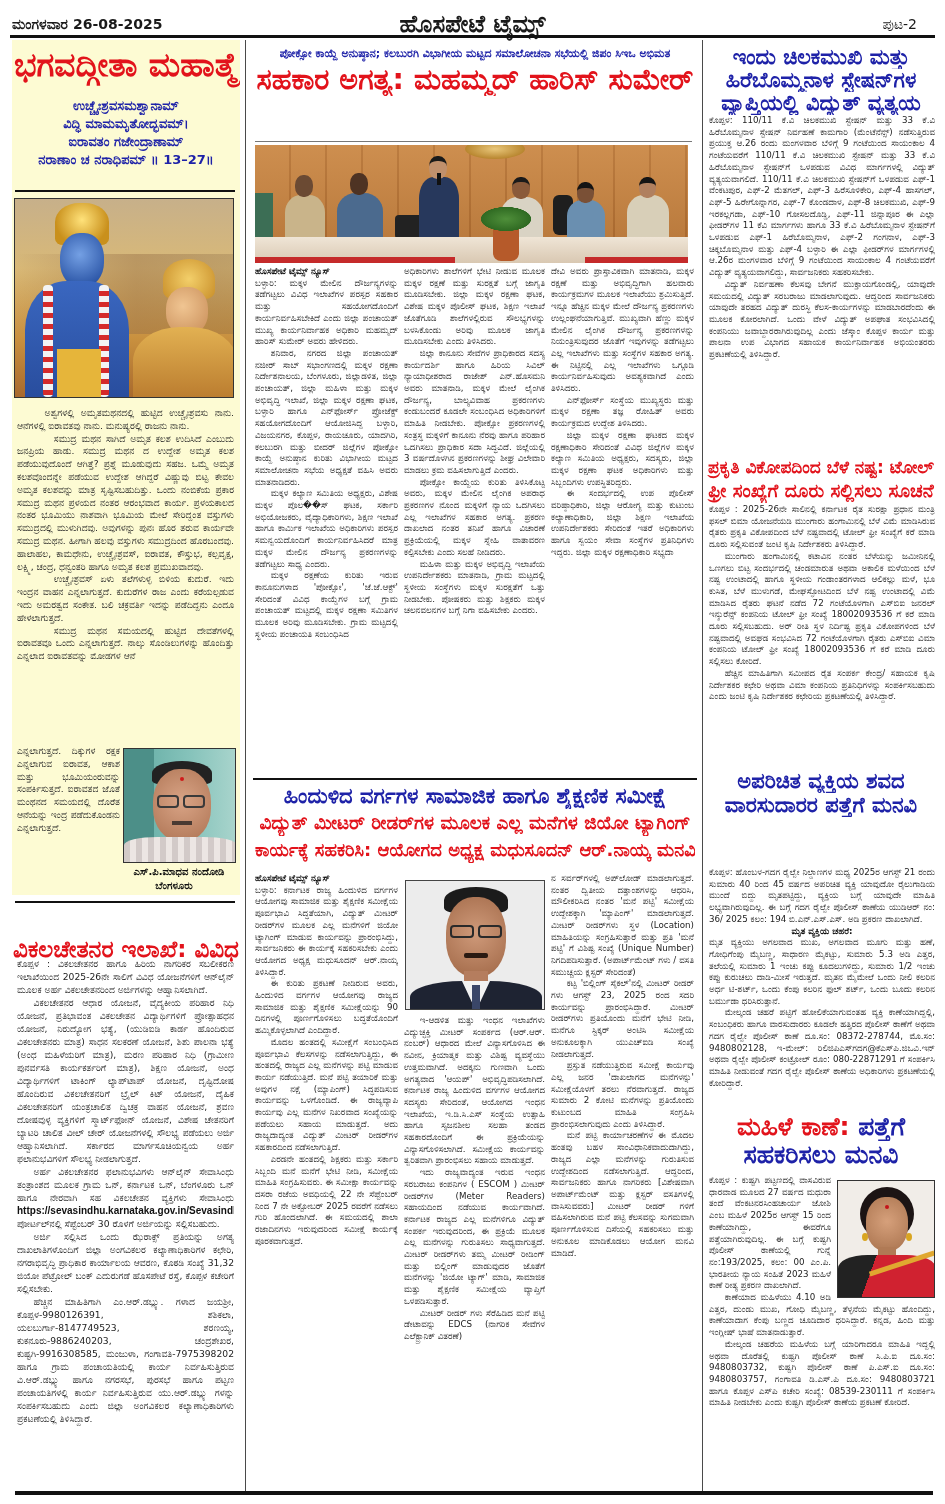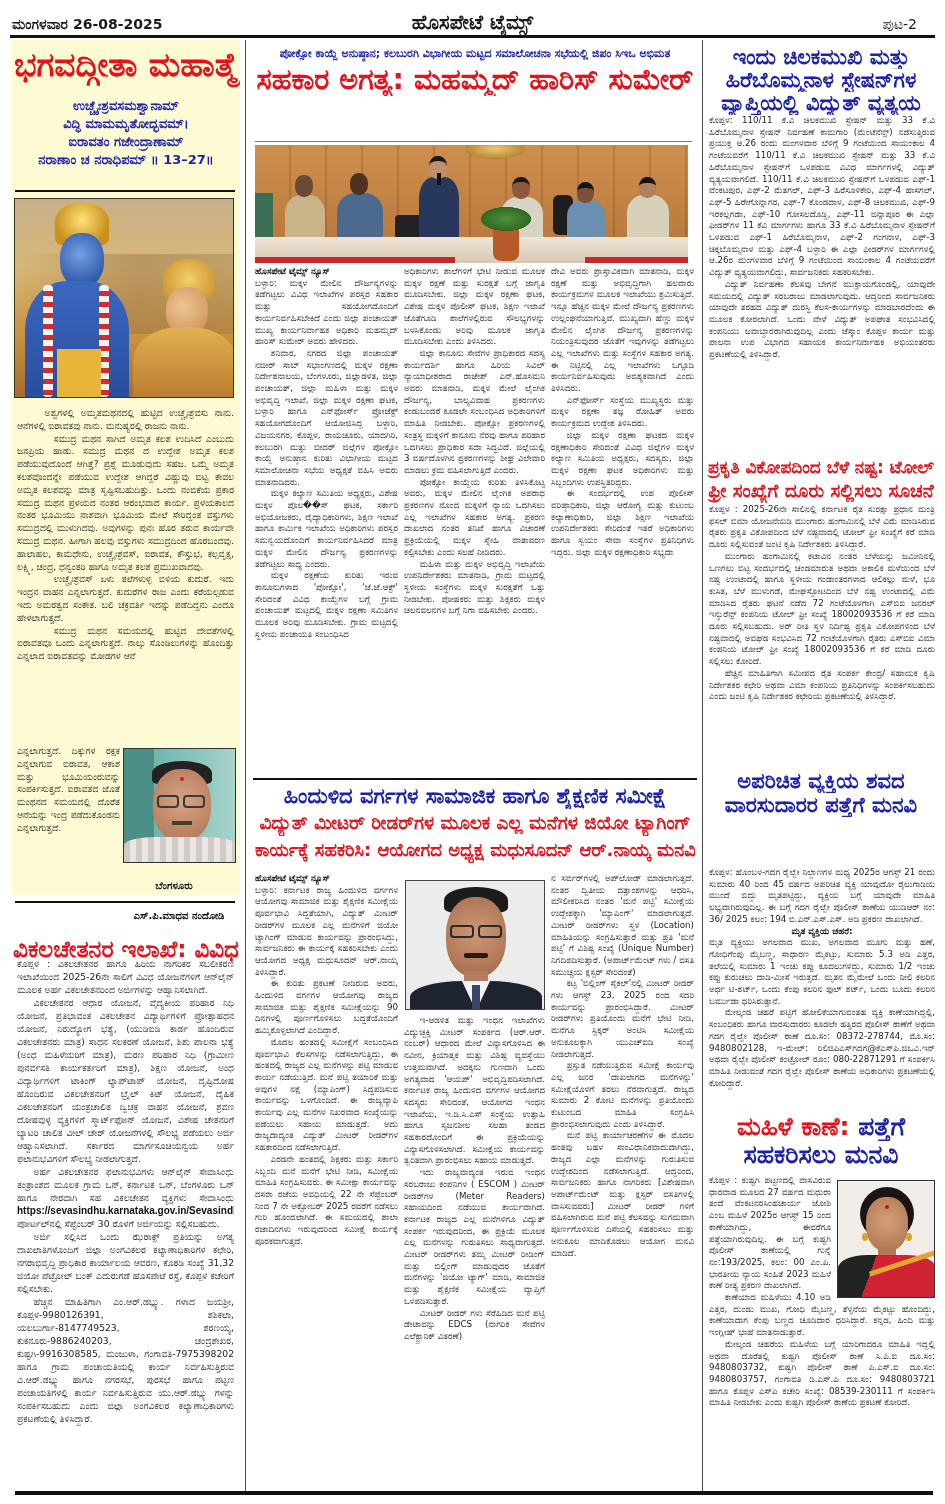--- a/index.html
+++ b/index.html
@@ -18,21 +18,21 @@
 .rule{background:#111;}
 .vline{background:#4a4a4a;width:1px;}
 .photo{position:absolute;overflow:hidden;}
 .photo div{position:absolute;}
 </style>
 </head>
 <body>
 
 <div class="a" style="left:0;top:0;width:945px;height:38px;">
   <span class="a" style="left:12px;top:16px;font-size:14px;font-weight:bold;">ಮಂಗಳವಾರ 26-08-2025</span>
-  <span class="a" style="left:0;width:945px;text-align:center;top:10px;font-size:20px;font-weight:bold;">ಹೊಸಪೇಟೆ ಟೈಮ್ಸ್</span>
+  <span class="a" style="left:0;width:945px;text-align:center;top:10px;font-size:24px;font-weight:bold;">ಹೊಸಪೇಟೆ ಟೈಮ್ಸ್</span>
   <span class="a" style="right:28px;top:16px;font-size:14px;">ಪುಟ-2</span>
 </div>
 <div class="a rule" style="left:10px;top:35px;width:925px;height:3px;"></div>
 
 <div class="a vline" style="left:245px;top:40px;height:1451px;"></div>
 <div class="a vline" style="left:702px;top:40px;height:1451px;"></div>
 
 <div class="a" style="left:12px;top:40px;width:228px;height:855px;background:#fdfbd3;"></div>
 <div class="a hl red fit" style="left:12px;top:42px;width:228px;font-size:33px;line-height:46px;">ಭಗವದ್ಗೀತಾ ಮಹಾತ್ಮೆ</div>
 <div class="a" style="left:12px;top:97px;width:228px;">
@@ -69,21 +69,21 @@
 <div class="photo" style="left:123px;top:748px;width:113px;height:115px;background:linear-gradient(90deg,#5fa9a0 0%,#86c3bb 60%,#a8d4cc 100%);border:1px solid #333;">
   <div style="left:0;top:0;width:30px;height:115px;background:#4c8f88;"></div>
   <div style="left:28px;top:12px;width:60px;height:24px;background:#222;border-radius:50% 50% 20% 20%;"></div>
   <div style="left:29px;top:20px;width:58px;height:72px;background:radial-gradient(circle at 50% 45%,#d9a486,#b57c5c 80%);border-radius:45%;"></div>
   <div style="left:33px;top:46px;width:22px;height:13px;border:2px solid #3a3a3a;border-radius:4px;"></div>
   <div style="left:59px;top:46px;width:22px;height:13px;border:2px solid #3a3a3a;border-radius:4px;"></div>
   <div style="left:56px;top:28px;width:4px;height:4px;background:#d01a1a;border-radius:50%;"></div>
   <div style="left:48px;top:72px;width:20px;height:4px;background:#4a3a32;"></div>
   <div style="left:0;top:88px;width:113px;height:27px;background:repeating-linear-gradient(90deg,#d2cac8 0 6px,#ece6e3 6px 12px);border-radius:30% 30% 0 0;"></div>
 </div>
-<div class="a hl" style="left:118px;top:866px;width:122px;font-size:10px;color:#111;margin-top:44px;">ಎಸ್.ಪಿ.ಮಾಧವ ನಂದೋಡಿ</div>
+<div class="a hl" style="left:118px;top:866px;width:122px;font-size:10px;color:#111;">ಎಸ್.ಪಿ.ಮಾಧವ ನಂದೋಡಿ</div>
 <div class="a hl" style="left:118px;top:880px;width:112px;font-size:10px;color:#111;">ಬೆಂಗಳೂರು</div>
 
 <div class="a rule" style="left:15px;top:901px;width:220px;height:2px;"></div>
 <div class="a" style="left:12px;top:905px;width:228px;">
   <div class="hl red fit" style="font-size:23px;line-height:25px;margin-top:32px;">ವಿಕಲಚೇತನರ ಇಲಾಖೆ: ವಿವಿಧ</div>
 </div>
 <div class="a txt" style="left:17px;top:957px;width:217px;height:531px;font-size:9.2px;line-height:13px;">
   <p class="ni">ಕೊಪ್ಪಳ : ವಿಕಲಚೇತನರ ಹಾಗೂ ಹಿರಿಯ ನಾಗರಿಕರ ಸಬಲೀಕರಣ ಇಲಾಖೆಯಿಂದ 2025-26ನೇ ಸಾಲಿಗೆ ವಿವಿಧ ಯೋಜನೆಗಳಿಗೆ ಆನ್‌ಲೈನ್ ಮೂಲಕ ಅರ್ಹ ವಿಕಲಚೇತನರಿಂದ ಅರ್ಜಿಗಳನ್ನು ಆಹ್ವಾನಿಸಲಾಗಿದೆ.</p>
   <p>ವಿಕಲಚೇತನರ ಆಧಾರ ಯೋಜನೆ, ವೈದ್ಯಕೀಯ ಪರಿಹಾರ ನಿಧಿ ಯೋಜನೆ, ಪ್ರತಿಭಾವಂತ ವಿಕಲಚೇತನ ವಿದ್ಯಾರ್ಥಿಗಳಿಗೆ ಪ್ರೋತ್ಸಾಹಧನ ಯೋಜನೆ, ನಿರುದ್ಯೋಗ ಭತ್ಯೆ, (ಯುಡಿಐಡಿ ಕಾರ್ಡ ಹೊಂದಿರುವ ವಿಕಲಚೇತನರು ಮಾತ್ರ) ಸಾಧನ ಸಲಕರಣೆ ಯೋಜನೆ, ಶಿಶು ಪಾಲನಾ ಭತ್ಯೆ (ಅಂಧ ಮಹಿಳೆಯರಿಗೆ ಮಾತ್ರ), ಮರಣ ಪರಿಹಾರ ನಿಧಿ (ಗ್ರಾಮೀಣ ಪುನರ್ವಸತಿ ಕಾರ್ಯಕರ್ತರಿಗೆ ಮಾತ್ರ), ಶಿಕ್ಷಣ ಯೋಜನೆ, ಅಂಧ ವಿದ್ಯಾರ್ಥಿಗಳಿಗೆ ಟಾಕಿಂಗ್ ಲ್ಯಾಪ್‌ಟಾಪ್ ಯೋಜನೆ, ದೃಷ್ಟಿದೋಷ ಹೊಂದಿರುವ ವಿಕಲಚೇತನರಿಗೆ ಬ್ರೈಲ್ ಕಿಟ್ ಯೋಜನೆ, ದೈಹಿಕ ವಿಕಲಚೇತನರಿಗೆ ಯಂತ್ರಚಾಲಿತ ದ್ವಿಚಕ್ರ ವಾಹನ ಯೋಜನೆ, ಶ್ರವಣ ದೋಷವುಳ್ಳ ವ್ಯಕ್ತಿಗಳಿಗೆ ಸ್ಮಾರ್ಟ್‌ಫೋನ್ ಯೋಜನೆ, ವಿಶೇಷ ಚೇತನರಿಗೆ ಬ್ಯಾಟರಿ ಚಾಲಿತ ವೀಲ್ ಚೇರ್ ಯೋಜನೆಗಳಲ್ಲಿ ಸೌಲಭ್ಯ ಪಡೆಯಲು ಅರ್ಜಿ ಆಹ್ವಾನಿಸಲಾಗಿದೆ. ಸರ್ಕಾರದ ಮಾರ್ಗಸೂಚಿಯನ್ವಯ ಅರ್ಹ ಫಲಾನುಭವಿಗಳಿಗೆ ಸೌಲಭ್ಯ ನೀಡಲಾಗುತ್ತದೆ.</p>
   <p>

